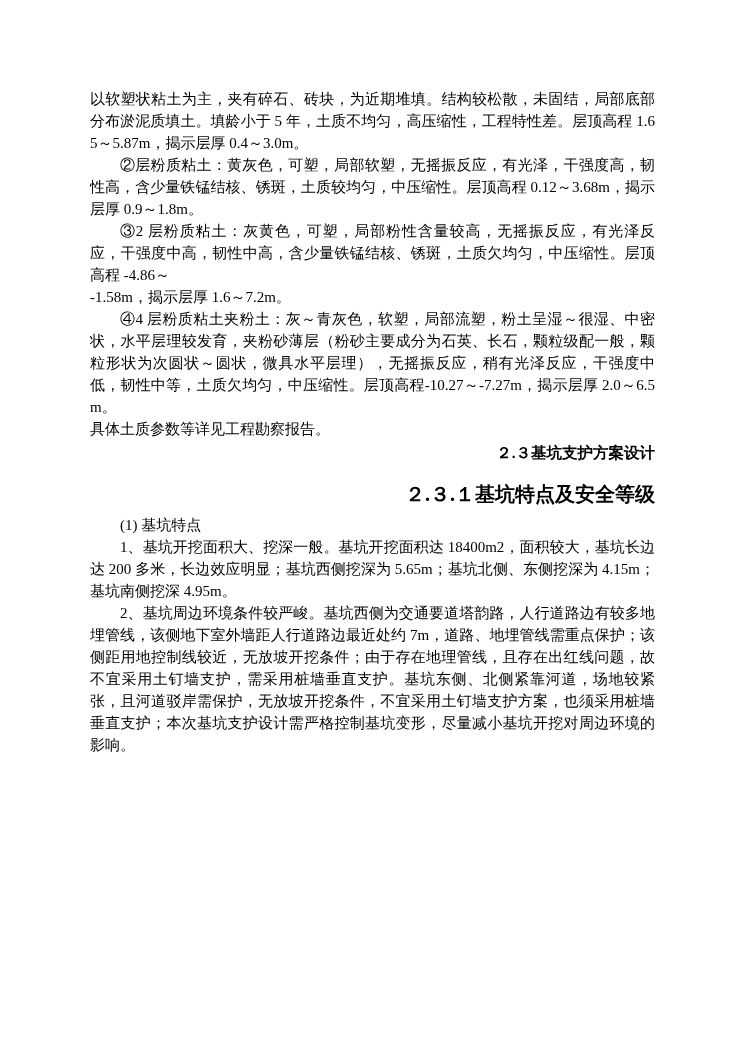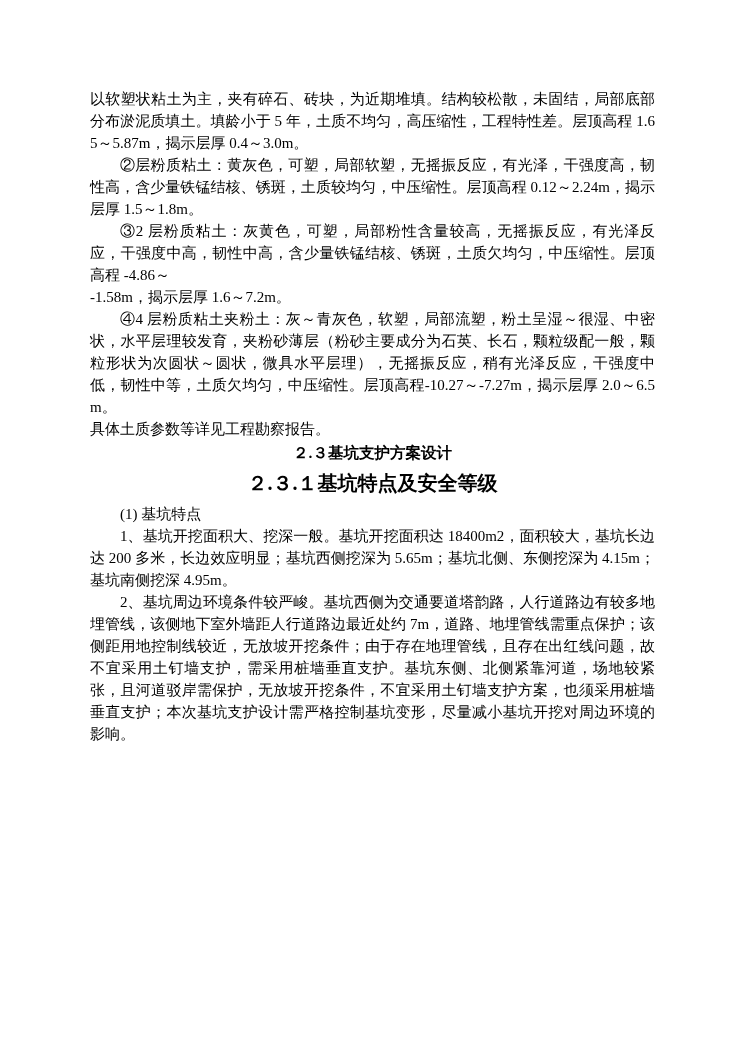--- a/index.html
+++ b/index.html
@@ -31,37 +31,37 @@
   .doc-body p.indent {
     text-indent: 2em;
   }
   .doc-body p.note-bold {
     font-weight: normal;
   }
   .doc-body p.heading-3 {
     font-weight: bold;
     font-size: 15.5px;
     line-height: 25px;
-    text-align: center;
+    text-align: right;
   }
   .doc-body p.heading-2 {
     font-weight: bold;
     font-size: 20px;
     line-height: 30px;
-    margin: 3px 0 5px 0;
-    text-align: center;
+    margin: 14px 0 5px 0;
+    text-align: right;
   }
 </style>
 </head>
 <body>
 
 <div class="page">
   <div class="doc-body">
       <p class="body">以软塑状粘土为主，夹有碎石、砖块，为近期堆填。结构较松散，未固结，局部底部分布淤泥质填土。填龄小于 5 年，土质不均匀，高压缩性，工程特性差。层顶高程 1.65～5.87m，揭示层厚 0.4～3.0m。</p>
-      <p class="body indent">②层粉质粘土：黄灰色，可塑，局部软塑，无摇振反应，有光泽，干强度高，韧性高，含少量铁锰结核、锈斑，土质较均匀，中压缩性。层顶高程 0.12～2.24m，揭示层厚 1.5～1.8m。</p>
+      <p class="body indent">②层粉质粘土：黄灰色，可塑，局部软塑，无摇振反应，有光泽，干强度高，韧性高，含少量铁锰结核、锈斑，土质较均匀，中压缩性。层顶高程 0.12～3.68m，揭示层厚 0.9～1.8m。</p>
       <p class="body indent">③2 层粉质粘土：灰黄色，可塑，局部粉性含量较高，无摇振反应，有光泽反应，干强度中高，韧性中高，含少量铁锰结核、锈斑，土质欠均匀，中压缩性。层顶高程 -4.86～</p>
       <p class="body">-1.58m，揭示层厚 1.6～7.2m。</p>
       <p class="body indent">④4 层粉质粘土夹粉土：灰～青灰色，软塑，局部流塑，粉土呈湿～很湿、中密状，水平层理较发育，夹粉砂薄层（粉砂主要成分为石英、长石，颗粒级配一般，颗粒形状为次圆状～圆状，微具水平层理），无摇振反应，稍有光泽反应，干强度中低，韧性中等，土质欠均匀，中压缩性。层顶高程-10.27～-7.27m，揭示层厚 2.0～6.5m。</p>
       <p class="note-bold">具体土质参数等详见工程勘察报告。</p>
       <p class="heading-3">２.３基坑支护方案设计</p>
       <p class="heading-2">２.３.１基坑特点及安全等级</p>
       <p class="body indent">(1) 基坑特点</p>
       <p class="body indent">1、基坑开挖面积大、挖深一般。基坑开挖面积达 18400m2，面积较大，基坑长边达 200 多米，长边效应明显；基坑西侧挖深为 5.65m；基坑北侧、东侧挖深为 4.15m；基坑南侧挖深 4.95m。</p>
       <p class="body indent">2、基坑周边环境条件较严峻。基坑西侧为交通要道塔韵路，人行道路边有较多地埋管线，该侧地下室外墙距人行道路边最近处约 7m，道路、地埋管线需重点保护；该侧距用地控制线较近，无放坡开挖条件；由于存在地理管线，且存在出红线问题，故不宜采用土钉墙支护，需采用桩墙垂直支护。基坑东侧、北侧紧靠河道，场地较紧张，且河道驳岸需保护，无放坡开挖条件，不宜采用土钉墙支护方案，也须采用桩墙垂直支护；本次基坑支护设计需严格控制基坑变形，尽量减小基坑开挖对周边环境的影响。</p>
     </div>

